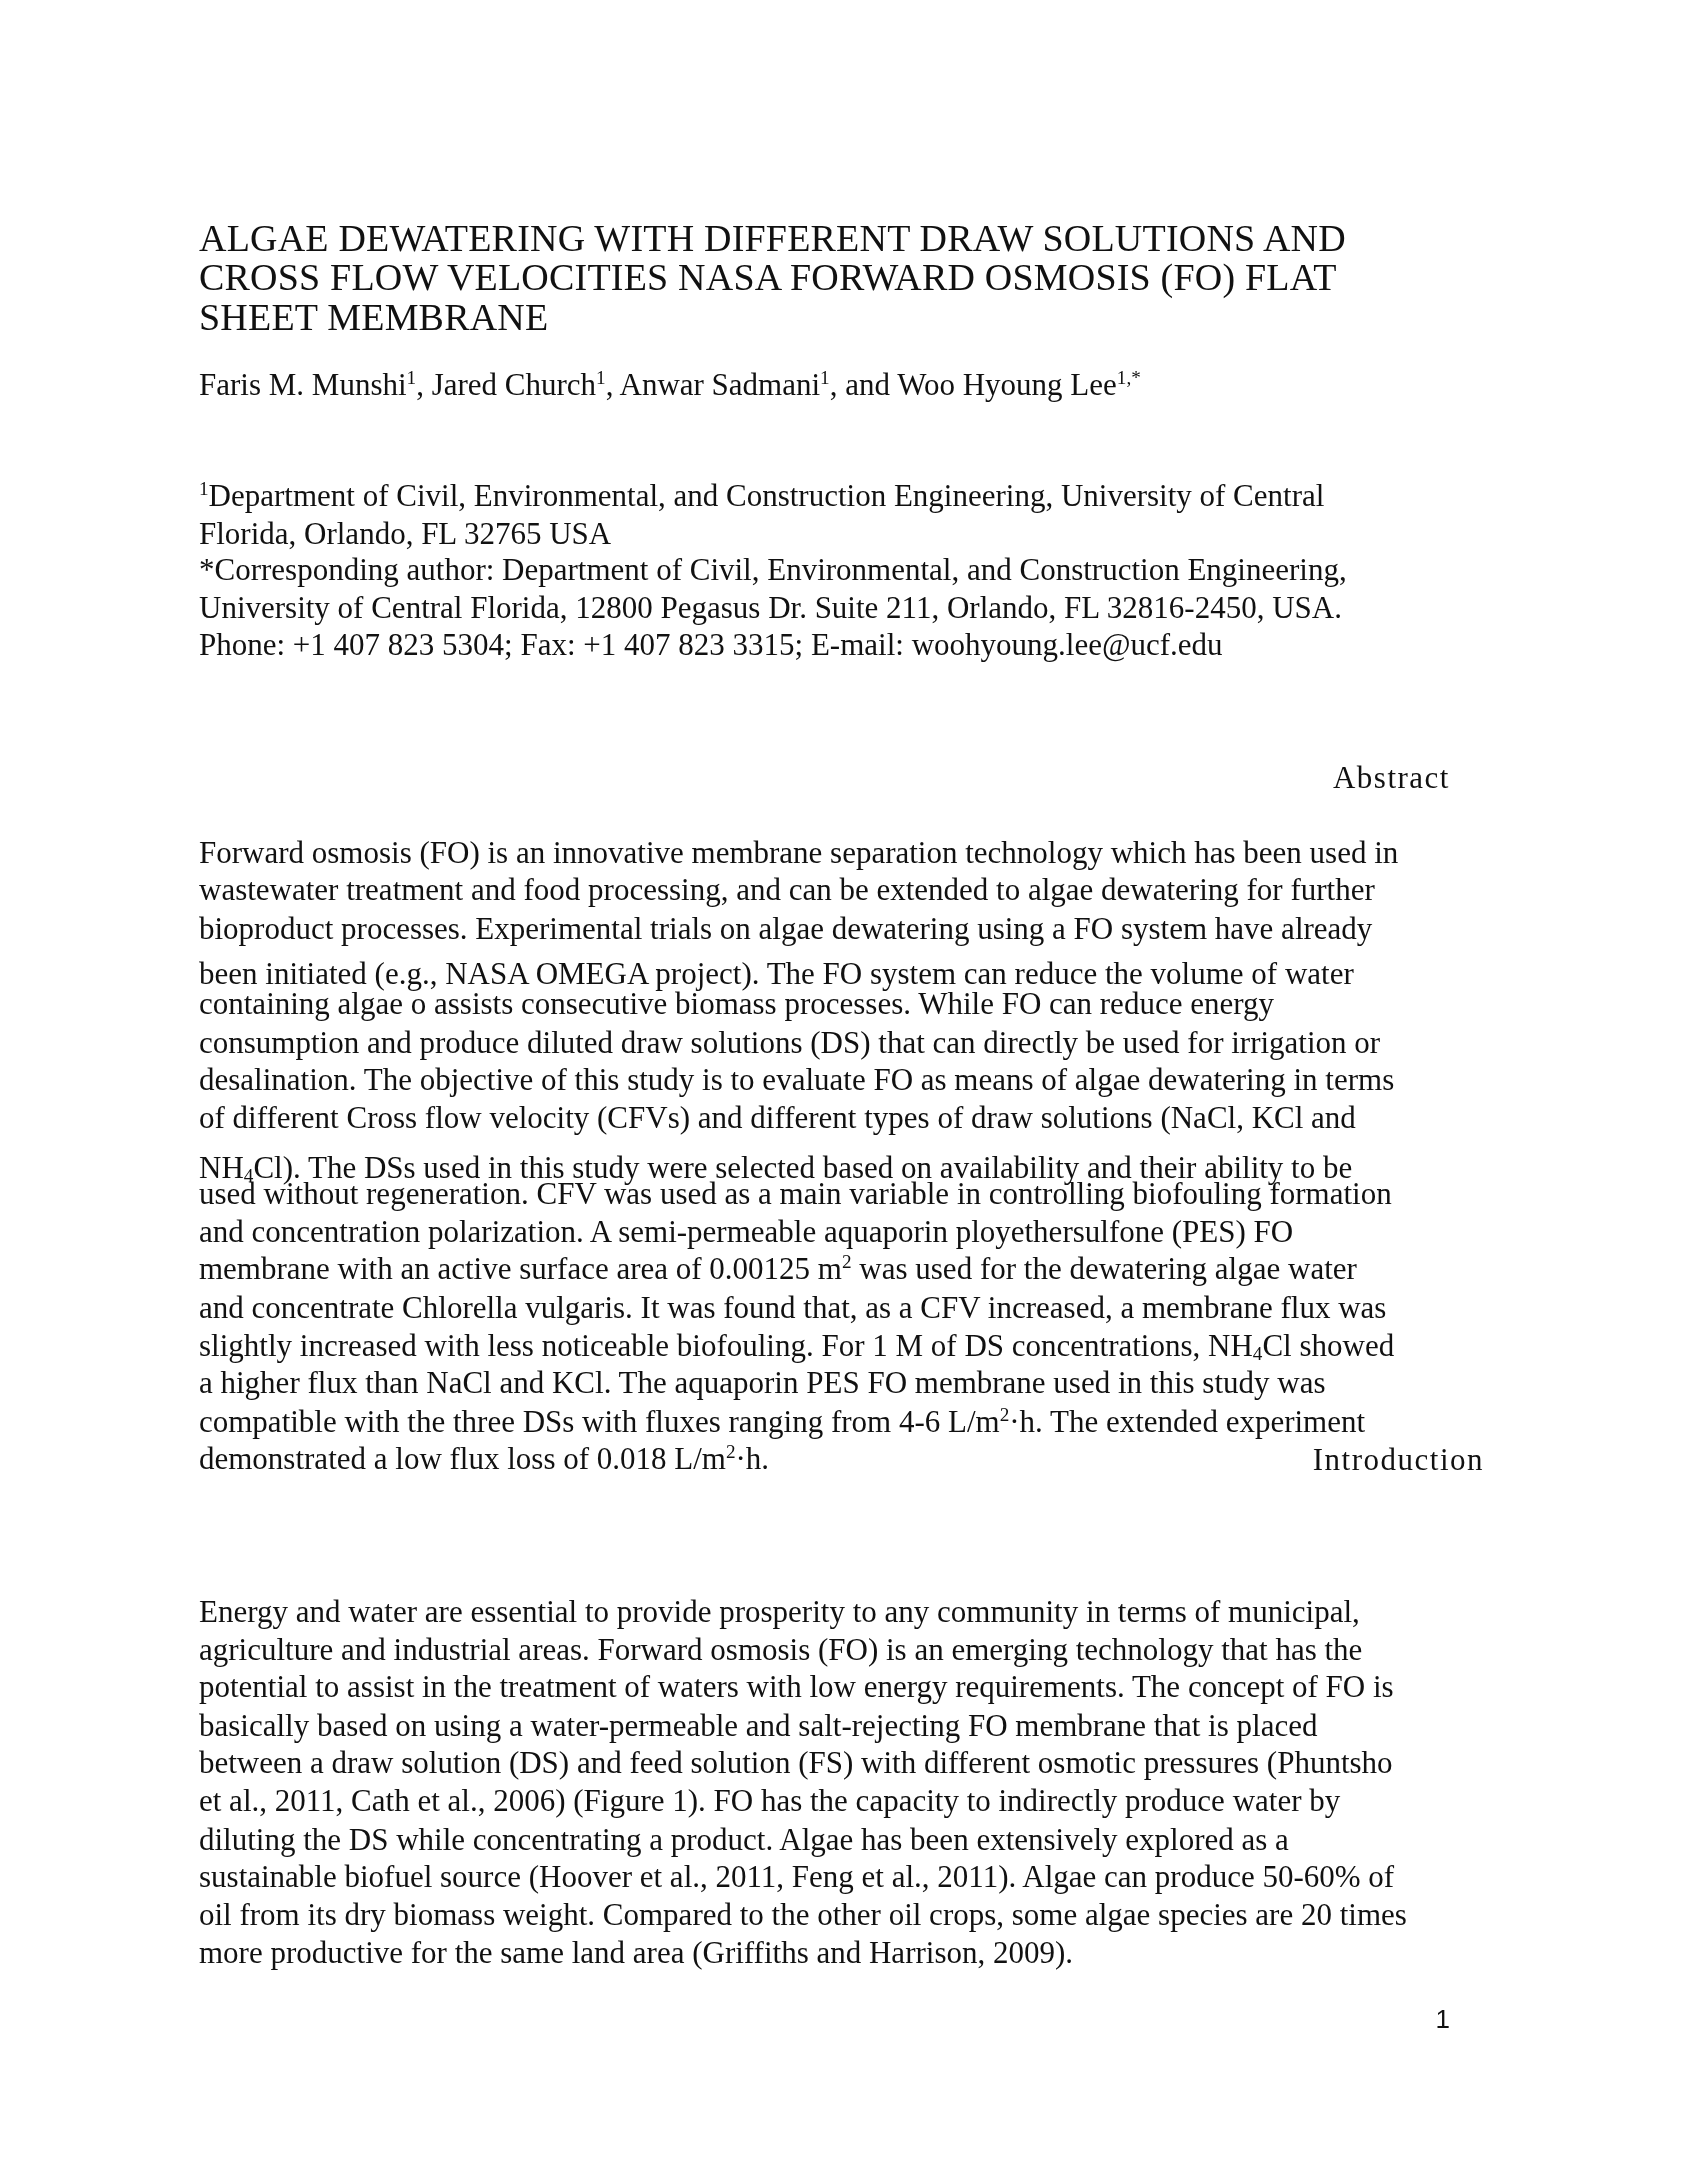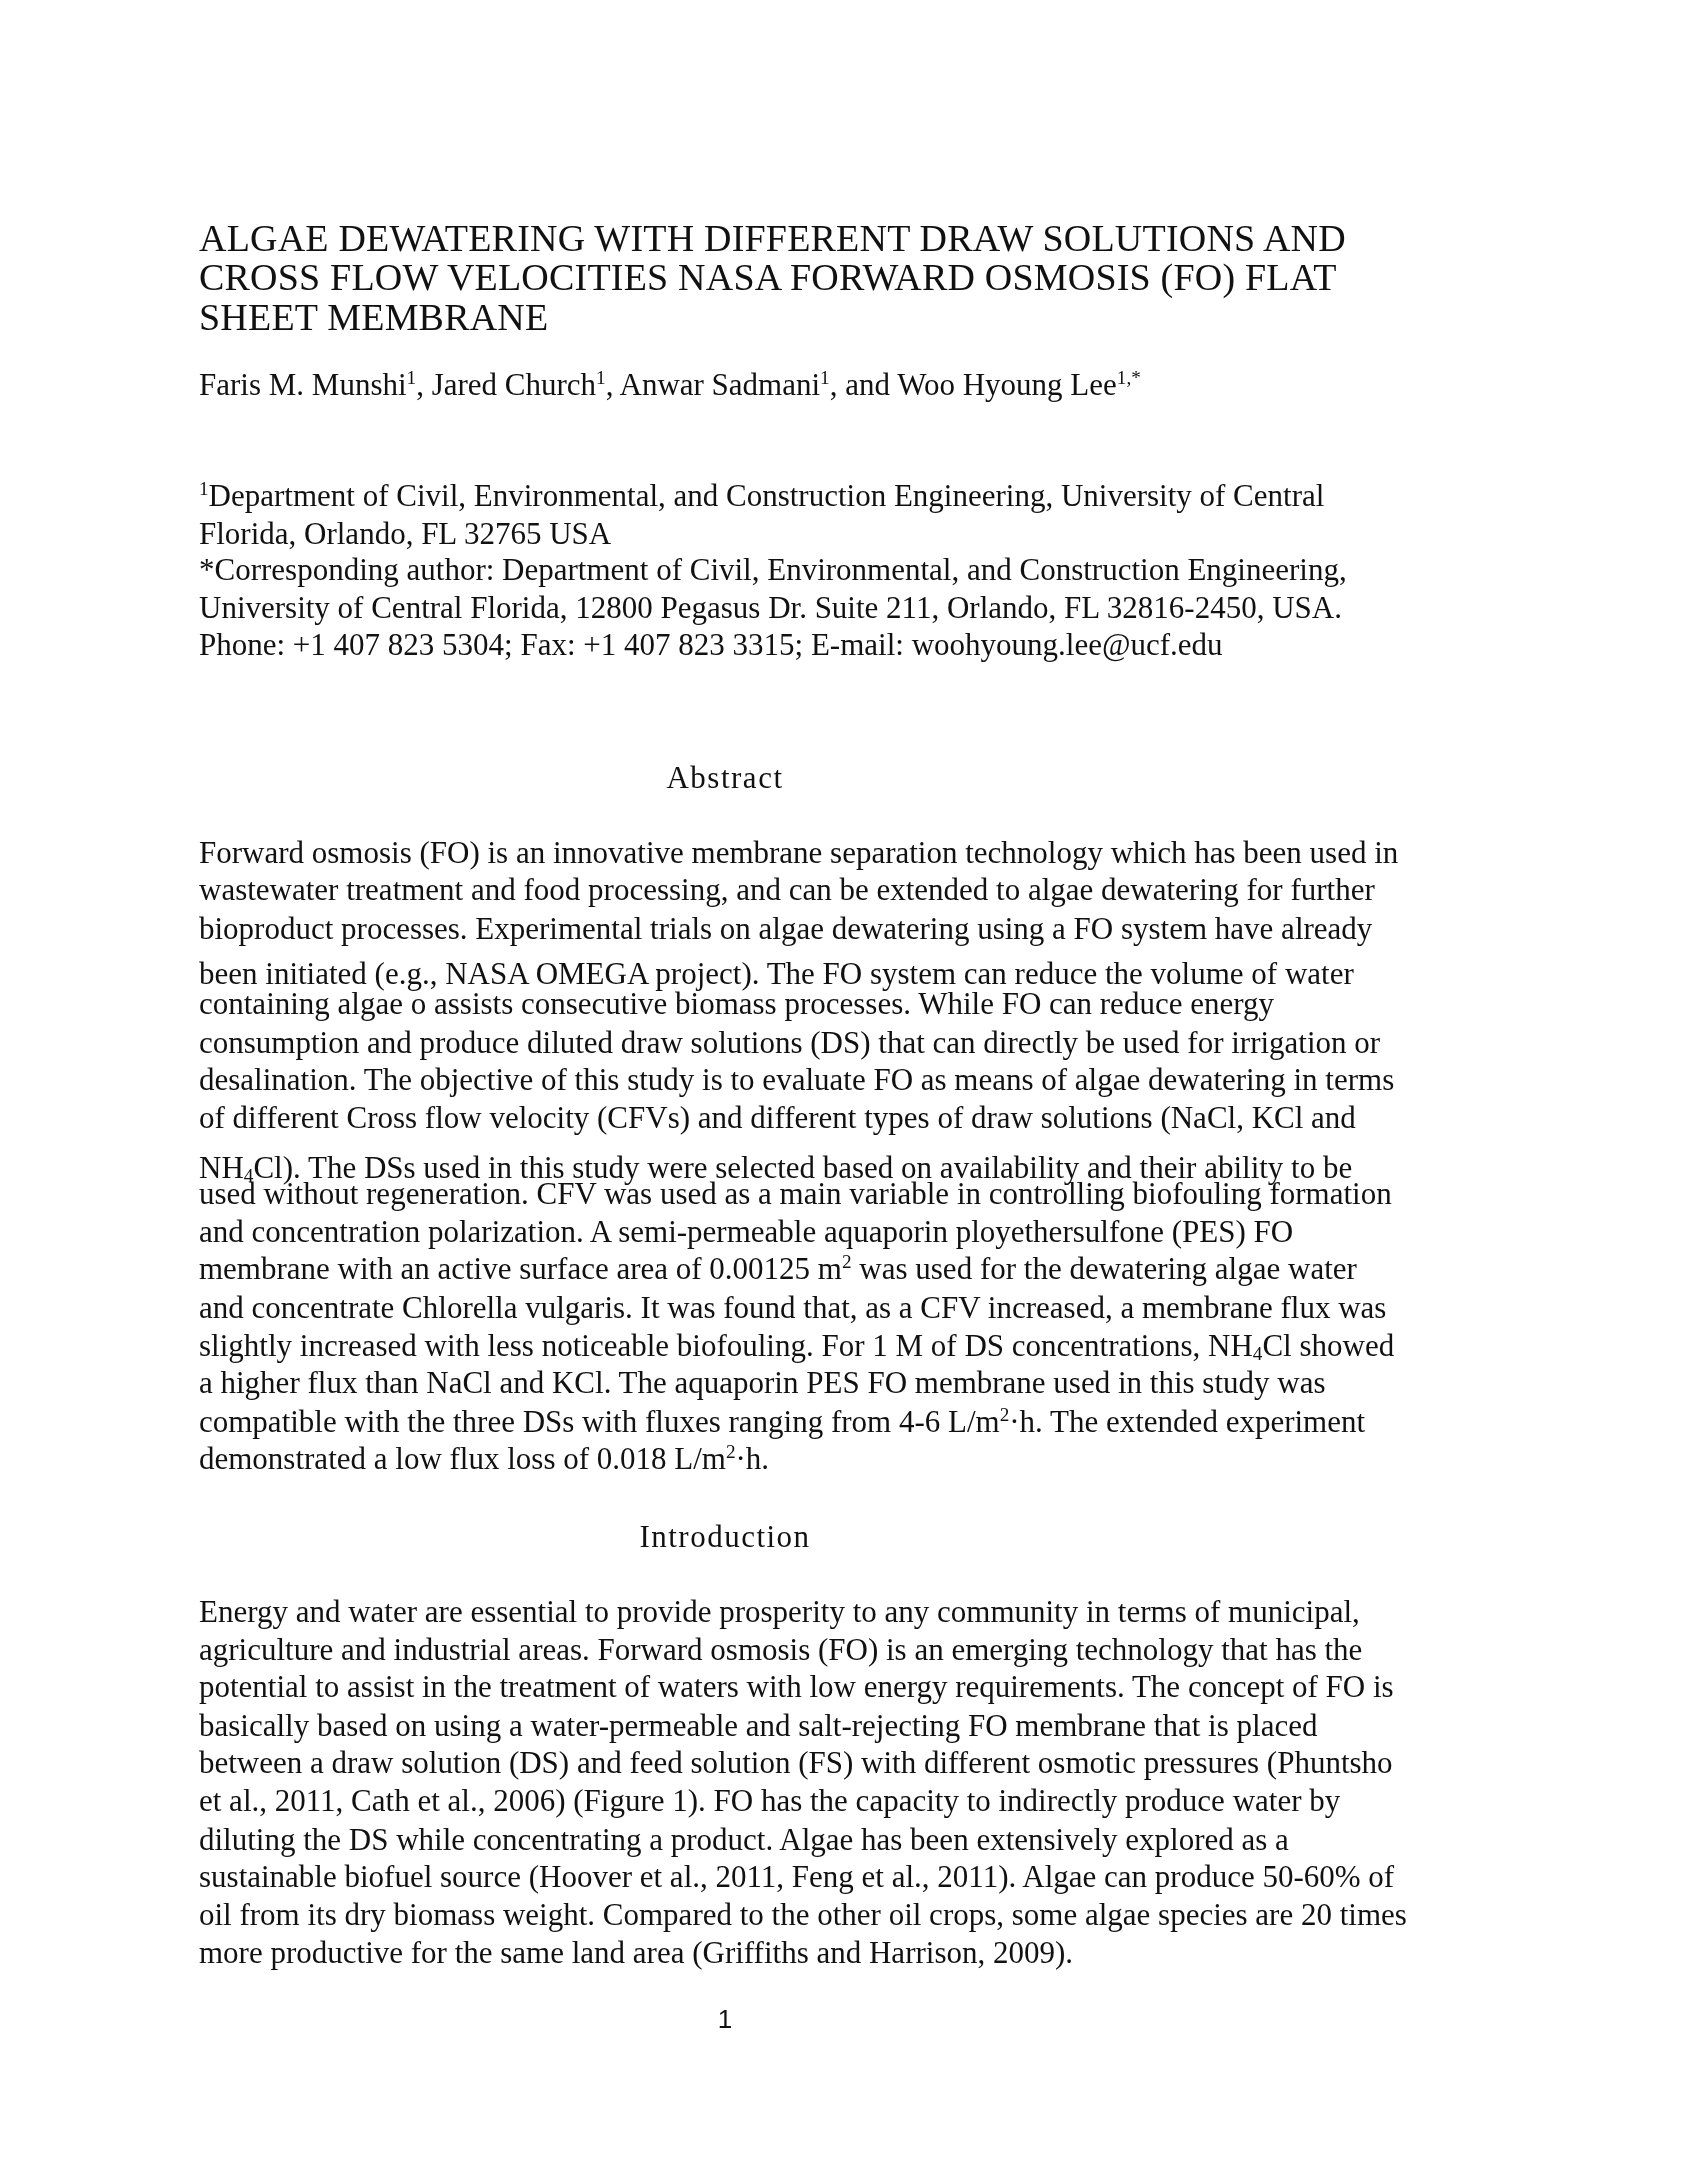--- a/index.html
+++ b/index.html
@@ -1,20 +1,20 @@
 <!DOCTYPE html>
 <html><head>
 <meta charset="utf-8">
 <style>
   html, body { margin: 0; padding: 0; background: #ffffff; }
   body { width: 1683px; height: 2178px; position: relative; overflow: hidden;
          font-family: "Liberation Serif", "DejaVu Serif", serif; color: #111111; }
   .line { position: absolute; left: 199px; white-space: nowrap; font-size: 31px; line-height: 1; }
   .title { font-size: 38px; letter-spacing: 0.2px; }
-  .center { left: 0; width: 1450px; text-align: center; }
+  .center { left: 0; width: 1450px; text-align: right; }
   .heading { font-size: 31px; letter-spacing: 1.5px; }
   sup { font-size: 0.62em; vertical-align: 0; position: relative; top: -0.55em; line-height: 0; }
   sub { font-size: 0.62em; vertical-align: 0; position: relative; top: 0.2em; line-height: 0; }
   .pagenum { font-family: "Liberation Sans", "DejaVu Sans", sans-serif; font-size: 26px; }
 </style>
 </head>
 <body>
 
 <div class="line title" style="top:219px;">ALGAE DEWATERING WITH DIFFERENT DRAW SOLUTIONS AND</div>
 <div class="line title" style="top:258px;">CROSS FLOW VELOCITIES NASA FORWARD OSMOSIS (FO) FLAT</div>
@@ -43,21 +43,21 @@
 <div class="line" style="top:1140px;margin-top:12px;"><span>NH</span><sub>4</sub><span>Cl). The DSs used in this study were selected based on availability and their ability to be</span></div>
 <div class="line" style="top:1178px;">used without regeneration. CFV was used as a main variable in controlling biofouling formation</div>
 <div class="line" style="top:1216px;">and concentration polarization. A semi-permeable aquaporin ployethersulfone (PES) FO</div>
 <div class="line" style="top:1253px;"><span>membrane with an active surface area of 0.00125 m</span><sup>2</sup><span> was used for the dewatering algae water</span></div>
 <div class="line" style="top:1292px;">and concentrate Chlorella vulgaris. It was found that, as a CFV increased, a membrane flux was</div>
 <div class="line" style="top:1330px;"><span>slightly increased with less noticeable biofouling. For 1 M of DS concentrations, NH</span><sub>4</sub><span>Cl showed</span></div>
 <div class="line" style="top:1367px;">a higher flux than NaCl and KCl. The aquaporin PES FO membrane used in this study was</div>
 <div class="line" style="top:1406px;"><span>compatible with the three DSs with fluxes ranging from 4-6 L/m</span><sup>2</sup><span>·h. The extended experiment</span></div>
 <div class="line" style="top:1443px;"><span>demonstrated a low flux loss of 0.018 L/m</span><sup>2</sup><span>·h.</span></div>
 
-<div class="line center heading" style="top:1521px;">Introduction</div>
+<div class="line center heading" style="top:1444px;padding-left:34px;">Introduction</div>
 
 <div class="line" style="top:1596px;">Energy and water are essential to provide prosperity to any community in terms of municipal,</div>
 <div class="line" style="top:1634px;">agriculture and industrial areas. Forward osmosis (FO) is an emerging technology that has the</div>
 <div class="line" style="top:1671px;">potential to assist in the treatment of waters with low energy requirements. The concept of FO is</div>
 <div class="line" style="top:1710px;">basically based on using a water-permeable and salt-rejecting FO membrane that is placed</div>
 <div class="line" style="top:1747px;">between a draw solution (DS) and feed solution (FS) with different osmotic pressures (Phuntsho</div>
 <div class="line" style="top:1785px;">et al., 2011, Cath et al., 2006) (Figure 1). FO has the capacity to indirectly produce water by</div>
 <div class="line" style="top:1824px;">diluting the DS while concentrating a product. Algae has been extensively explored as a</div>
 <div class="line" style="top:1861px;">sustainable biofuel source (Hoover et al., 2011, Feng et al., 2011). Algae can produce 50-60% of</div>
 <div class="line" style="top:1899px;">oil from its dry biomass weight. Compared to the other oil crops, some algae species are 20 times</div>

